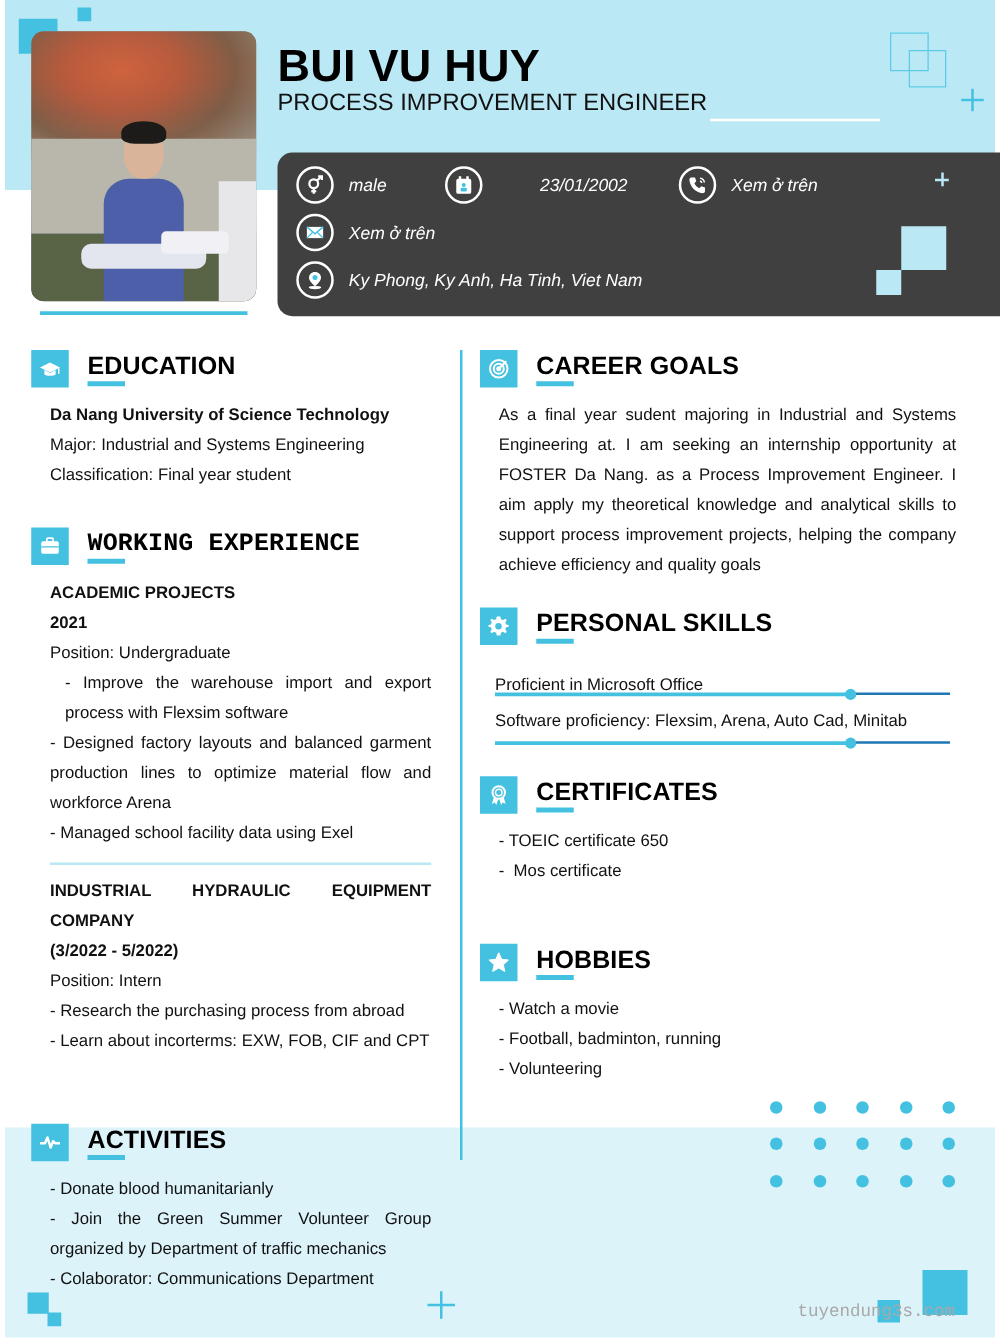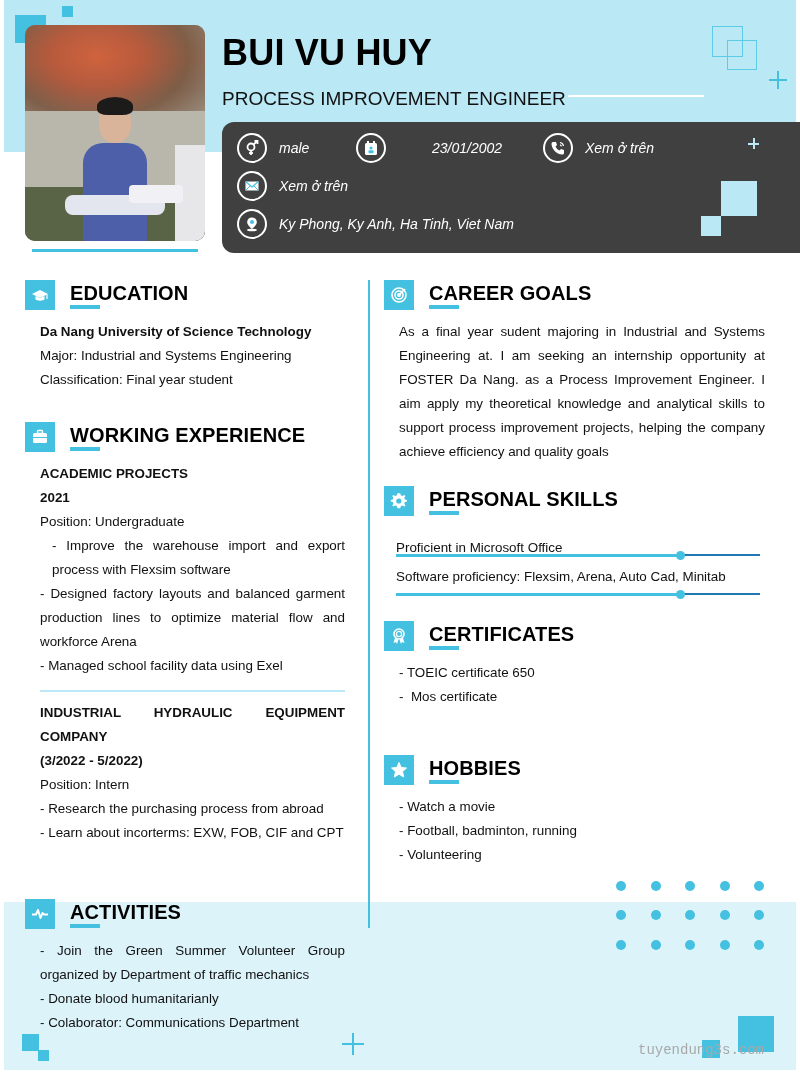--- a/index.html
+++ b/index.html
@@ -26,21 +26,21 @@
   .photo .person-body { position: absolute; left: 58px; top: 118px; width: 64px; height: 98px; background: #4d5fa8; border-radius: 20px 20px 0 0; }
   .photo .person-arms { position: absolute; left: 40px; top: 170px; width: 100px; height: 20px; background: #e3e6ef; border-radius: 8px; }
   .photo .person-head { position: absolute; left: 74px; top: 78px; width: 32px; height: 40px; background: #d9b49a; border-radius: 45%; }
   .photo .person-hair { position: absolute; left: 72px; top: 72px; width: 36px; height: 18px; background: #1d1a1a; border-radius: 50% 50% 30% 30%; }
   .photo .sign { position: absolute; left: 104px; top: 160px; width: 54px; height: 18px; background: #f0f0f5; border-radius: 4px; }
   .photo .pillar { position: absolute; right: 0; top: 120px; width: 30px; height: 96px; background: #e7e7ea; }
 
   .photo-underline { left: 32px; top: 249px; width: 166px; height: 3px; background: #44c1e1; }
 
   .name { left: 222px; top: 32px; font-size: 36px; font-weight: 700; color: #000; letter-spacing: 0.2px; font-family: "Liberation Sans", sans-serif; }
-  .job-title { left: 222px; top: 88px; font-size: 19px; color: #111; font-family: "Liberation Sans", sans-serif; }
+  .job-title { left: 222px; top: 72px; font-size: 19px; color: #111; font-family: "Liberation Sans", sans-serif; }
   .title-line { left: 568px; top: 95px; width: 136px; height: 2px; background: #ffffff; }
 
   .info-card { left: 222px; top: 122px; width: 590px; height: 131px; background: #404040; border-radius: 12px; }
   .info-item { position: absolute; display: flex; align-items: center; gap: 12px; color: #fff; font-style: italic; font-size: 14px; }
   .info-icon { width: 30px; height: 30px; border: 2.5px solid #fff; border-radius: 50%; display: flex; align-items: center; justify-content: center; flex: 0 0 auto; }
   .info-icon svg { width: 16px; height: 16px; }
 
   .section-icon { width: 30px; height: 30px; background: #44c1e1; display: flex; align-items: center; justify-content: center; }
   .section-icon svg { width: 18px; height: 18px; }
   .section-title { font-size: 20px; font-weight: 700; color: #000; letter-spacing: 0.1px; }
@@ -175,21 +175,21 @@
   <div>Classification: Final year student</div>
 </div>
 
 <div class="abs section-icon" style="left:25px;top:422px;">
   <svg viewBox="0 0 18 18">
       <rect x="2" y="5" width="14" height="10" rx="1.5" fill="#fff"></rect>
       <rect x="6.5" y="2.5" width="5" height="3" rx="0.8" fill="none" stroke="#fff" stroke-width="1.3"></rect>
       <line x1="2" y1="9.5" x2="16" y2="9.5" stroke="#44c1e1" stroke-width="1"></line>
     </svg>
 </div>
-<div class="abs section-title" style="left:70px;top:424px;">WORKING EXPERIENCE</div>
+<div class="abs section-title" style="left:70px;top:424px;font-family:Liberation Mono, monospace;">WORKING EXPERIENCE</div>
 <div class="abs title-underline" style="left:70px;top:447px;"></div>
 
 <div class="abs body-text justify" style="left:40px;top:462px;width:305px;">
   <div class="bold">ACADEMIC PROJECTS</div>
   <div class="bold">2021</div>
   <div>Position: Undergraduate</div>
   <div style="text-align:justify;margin-left:12px;">- Improve the warehouse import and export process with Flexsim software</div>
   <div style="text-align:justify;">- Designed factory layouts and balanced garment production lines to optimize material flow and workforce Arena</div>
   <div>- Managed school facility data using Exel</div>
 </div>
@@ -205,22 +205,22 @@
 </div>
 
 <div class="abs section-icon" style="left:25px;top:899px;">
   <svg viewBox="0 0 18 18">
       <polyline points="1,9.5 5,9.5 7,5 9.5,13 11.5,8 13,9.5 17,9.5" stroke="#fff" stroke-width="2" fill="none" stroke-linejoin="round"></polyline>
     </svg>
 </div>
 <div class="abs section-title" style="left:70px;top:901px;">ACTIVITIES</div>
 <div class="abs title-underline" style="left:70px;top:924px;"></div>
 <div class="abs body-text justify" style="left:40px;top:939px;width:305px;">
+  <div>- Donate blood humanitarianly</div>
   <div style="text-align:justify;">- Join the Green Summer Volunteer Group organized by Department of traffic mechanics</div>
-  <div>- Donate blood humanitarianly</div>
   <div>- Colaborator: Communications Department</div>
 </div>
 
 <div class="abs deco-sq" style="left:22px;top:1034px;width:17px;height:17px;"></div>
 <div class="abs deco-sq" style="left:38px;top:1050px;width:11px;height:11px;"></div>
 <div class="plus" style="left:342px;top:1033px;width:22px;height:22px;color:#44c1e1;"></div>
 
 <div class="abs section-icon" style="left:384px;top:280px;">
   <svg viewBox="0 0 18 18" fill="none" stroke="#fff" stroke-width="1.6">
       <circle cx="9" cy="9" r="7"></circle>

